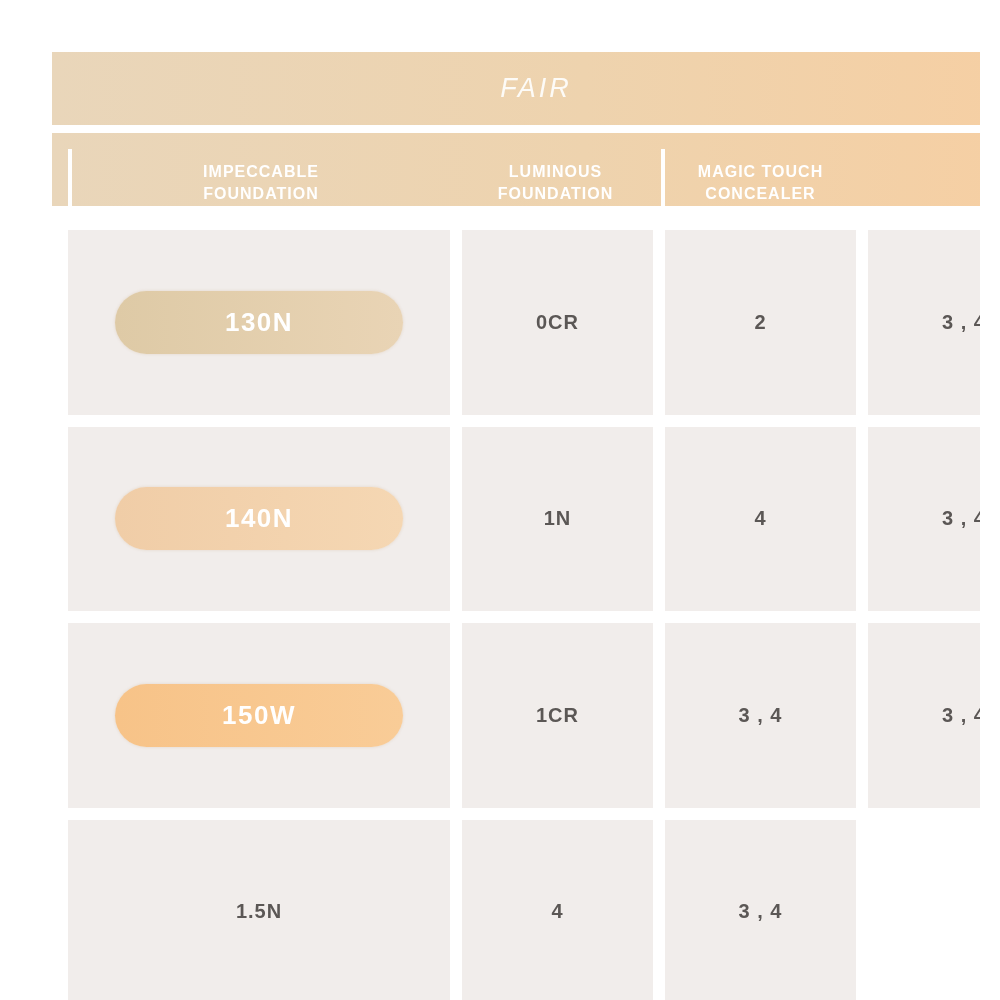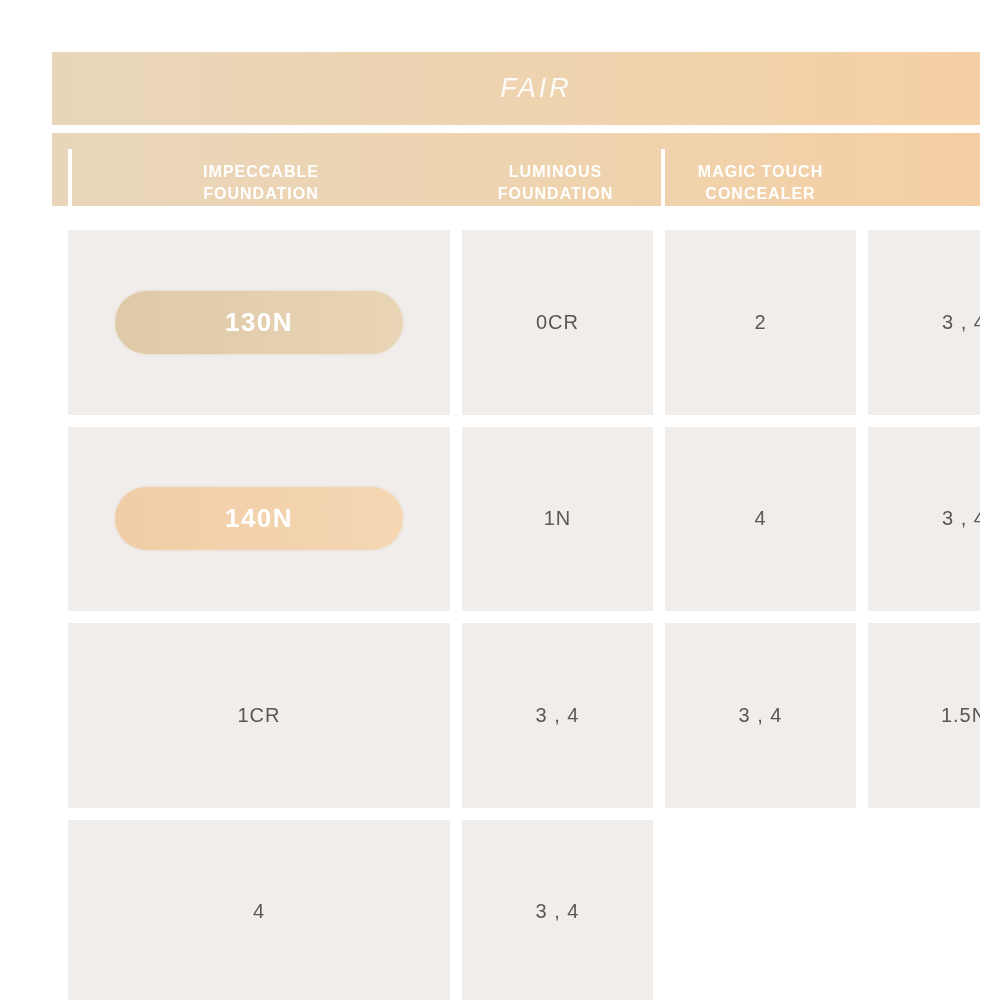--- a/index.html
+++ b/index.html
@@ -57,21 +57,21 @@
     gap:4px;
     background:#ffffff;
   }
   .cell {
     background:#f1edeb;
     display:flex; align-items:center; justify-content:center;
   }
   .value {
     color:#5b5755;
     font-size:20px;
-    font-weight:400;
+    font-weight:700;
     letter-spacing:1px;
   }
 
   .pill {
     width:288px; height:63px;
     border-radius:32px;
     display:flex; align-items:center; justify-content:center;
     box-shadow:0 0 3px rgba(210,185,150,0.45);
   }
   .pill span {
@@ -124,20 +124,25 @@
       <span class="value">1N</span>
     </div>
     <div class="cell">
       <span class="value">4</span>
     </div>
     <div class="cell">
       <span class="value">3 , 4</span>
     </div>
 
     <div class="cell">
+      <div class="pill" style="background: linear-gradient(90deg, rgb(247, 195, 136), rgb(249, 204, 151));">
+        <span>150W</span>
+      </div>
+    </div>
+    <div class="cell">
       <span class="value">1CR</span>
     </div>
     <div class="cell">
       <span class="value">3 , 4</span>
     </div>
     <div class="cell">
       <span class="value">3 , 4</span>
     </div>
 
     <div class="cell">

